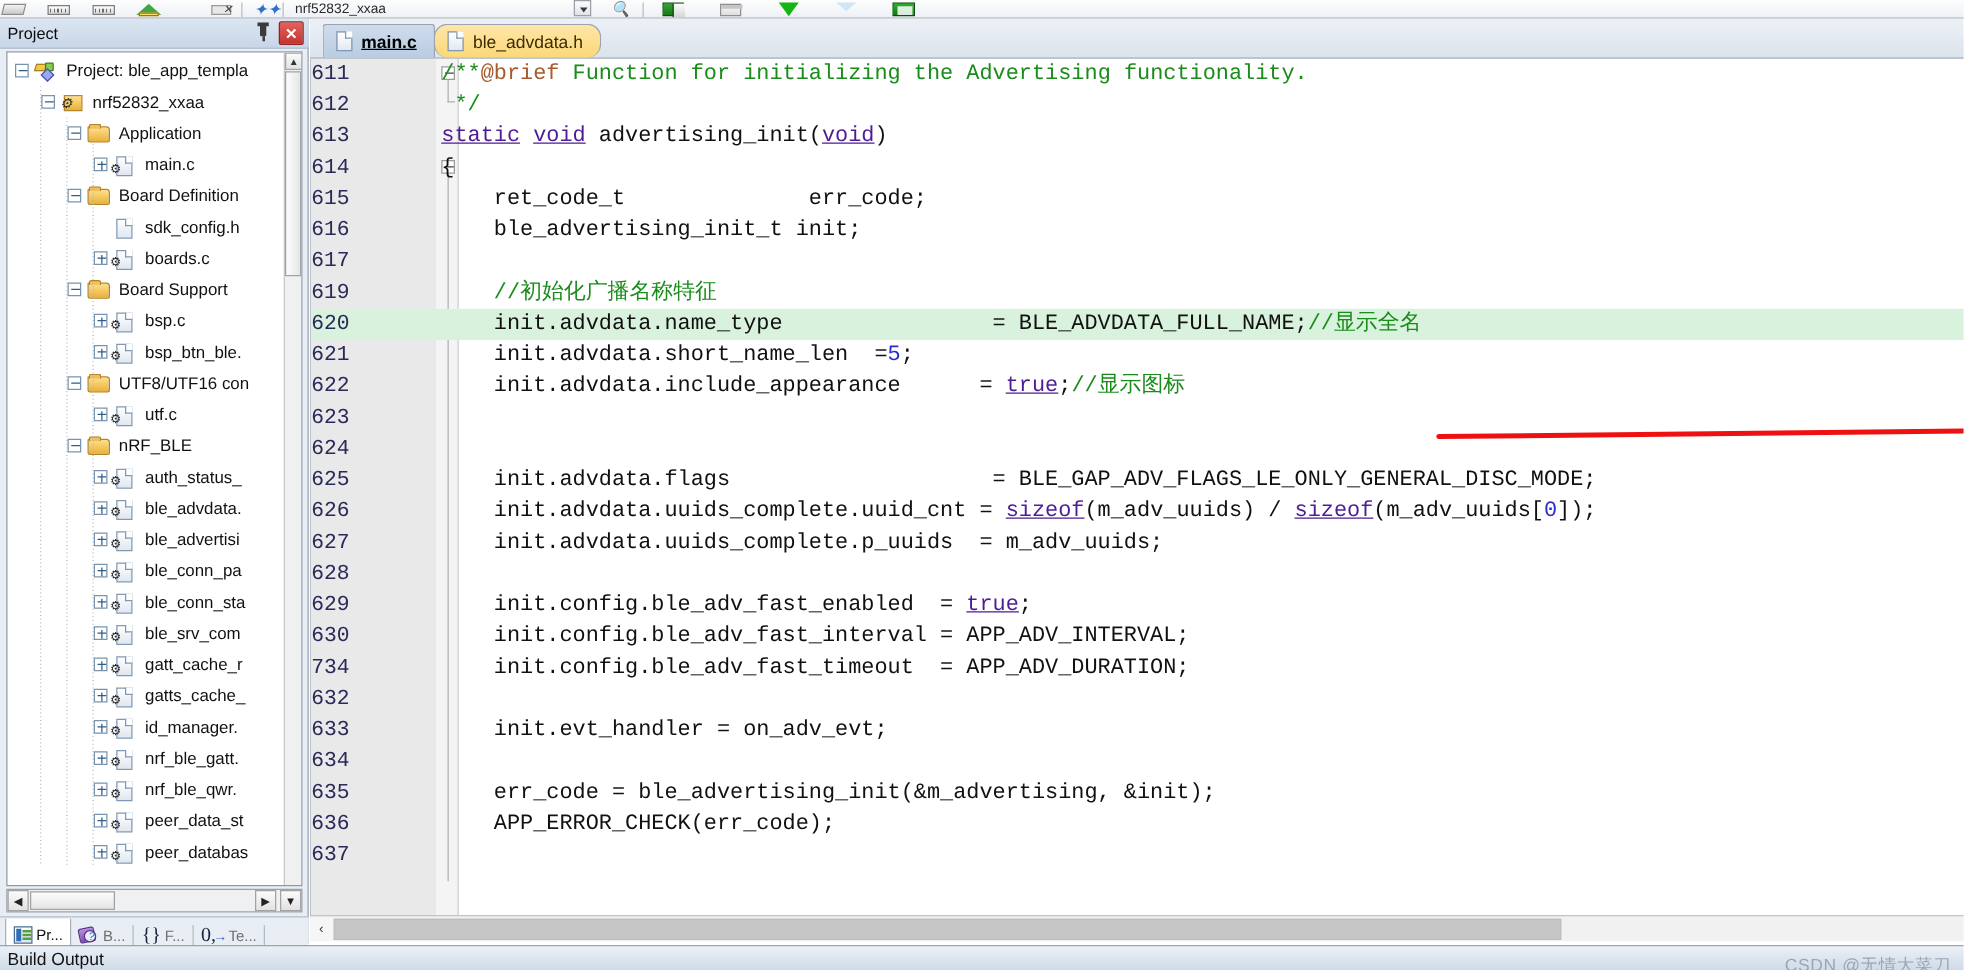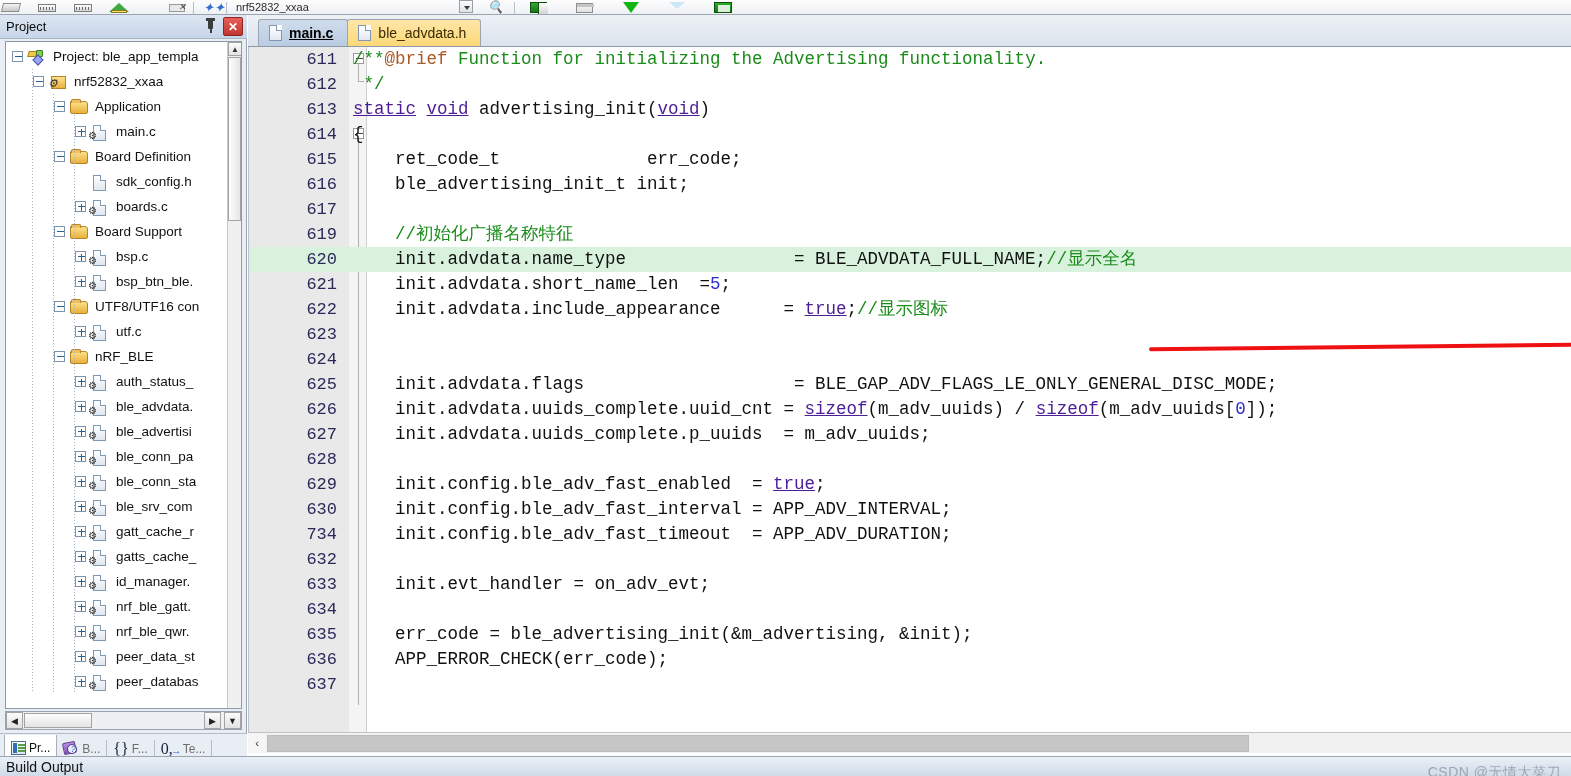--- a/index.html
+++ b/index.html
@@ -242,21 +242,21 @@
     border:1px solid #9aa5b1; border-bottom:none;
     border-radius:3px 3px 0 0;
     font-family:"Liberation Sans", sans-serif;
   }
   .etab.active {
     background:linear-gradient(#cfdcec,#b9cce2);
     color:#000; font-weight:bold; text-decoration:underline;
   }
   .etab.inactive {
     background:linear-gradient(#ffe6a8,#fcd878);
-    color:#3a2c00; margin-left:-1px;
+    color:#3a2c00; margin-left:-1px;border-radius:11px;
   }
   .tabdoc {
     width:13px;height:16px;position:relative;flex:0 0 auto;
     background:linear-gradient(#ffffff,#e3e9f1);border:1px solid #8098b2;
   }
   .tabdoc:after{content:"";position:absolute;right:-1px;top:-1px;width:5px;height:5px;
     background:#fff;border-left:1px solid #8098b2;border-bottom:1px solid #8098b2;}
 
   #code-host {
     position:absolute; left:0; top:32px; width:1323px; height:685px;
@@ -272,21 +272,21 @@
     background:#f4f4f4; border-right:1px solid #cfcfcf;
   }
   #code-lines {
     position:absolute; left:0; top:0; width:1323px; height:685px;
     font-family:"Liberation Mono","DejaVu Sans Mono",monospace;
     font-size:17.5px; line-height:25px;
   }
   .cline { position:relative; height:25px; white-space:pre; }
   .cline.hl { background:#d9f2dd;padding-left:47px; }
   .lnum {
-    position:absolute; left:0; top:0; width:88px; text-align:right;
+    position:absolute; left:0; top:0; width:88px; text-align:left;
     color:#2a2a5a; font-size:17px; line-height:25px;
   }
   .ctext {
     position:absolute; left:104px; top:0; line-height:25px; color:#111;
   }
   .tok-kw { color:#4c1d95;text-decoration:underline; }
   .tok-cm { color:#1a8c1a; }
   .tok-brief { color:#a85a2a; }
   .tok-num { color:#2b2bd0; }
 

